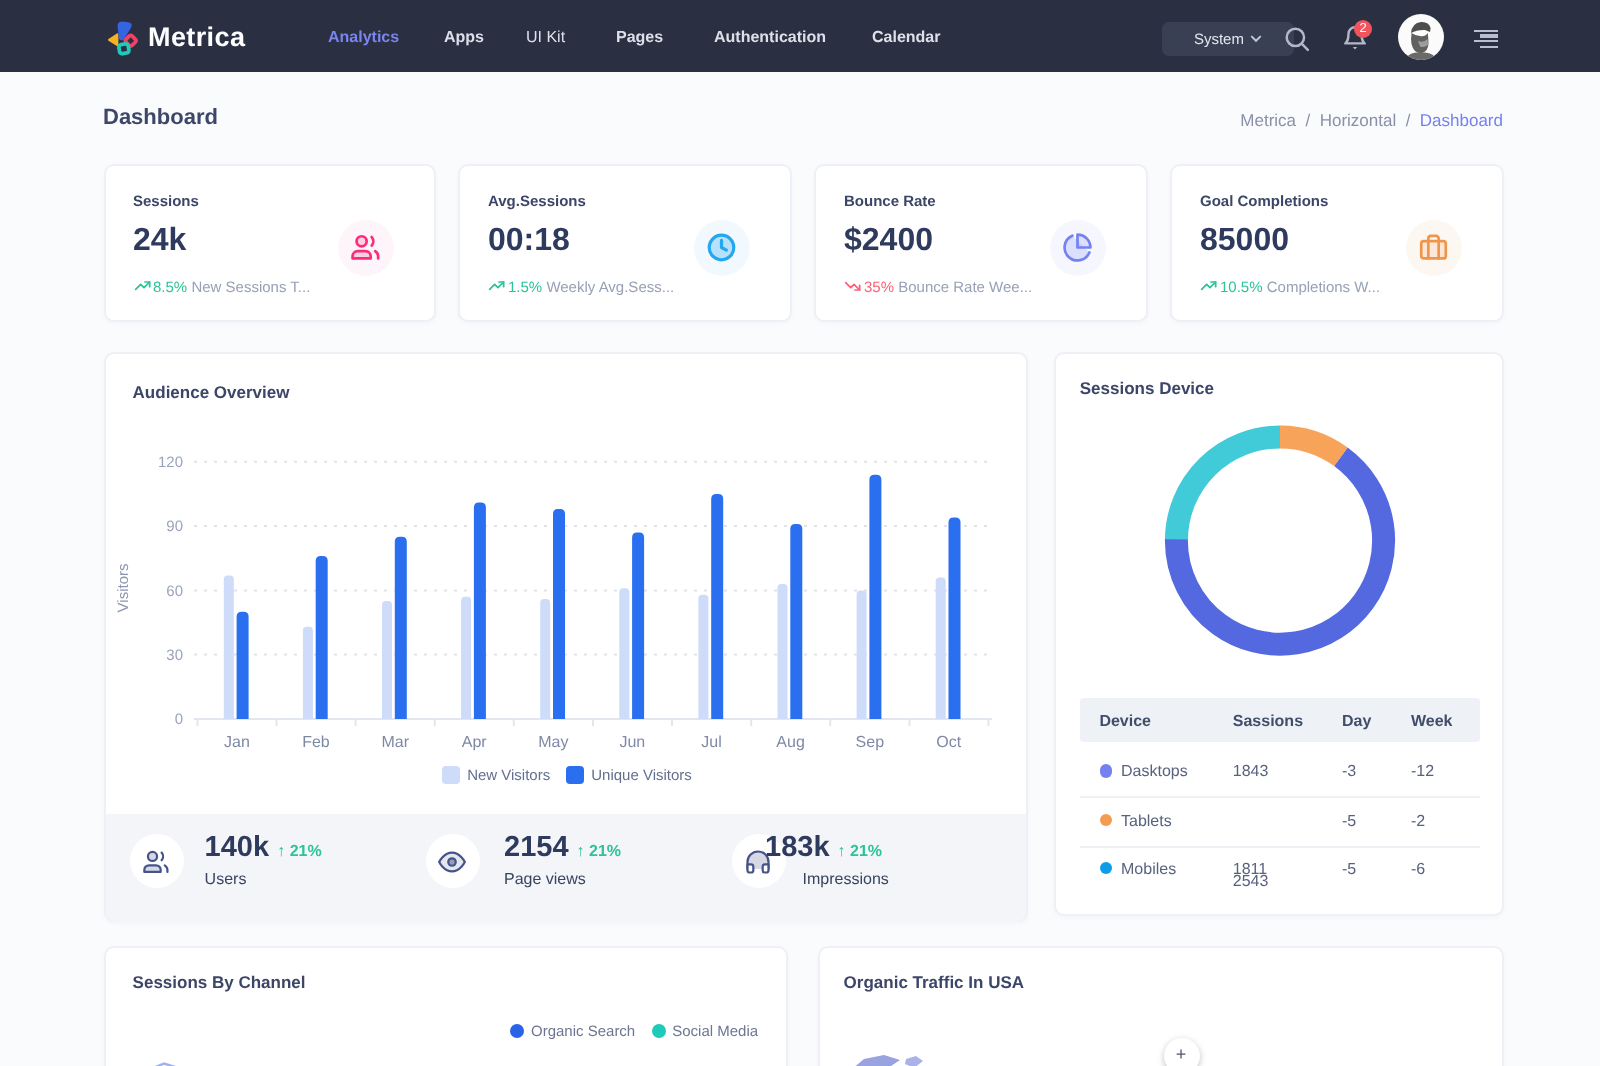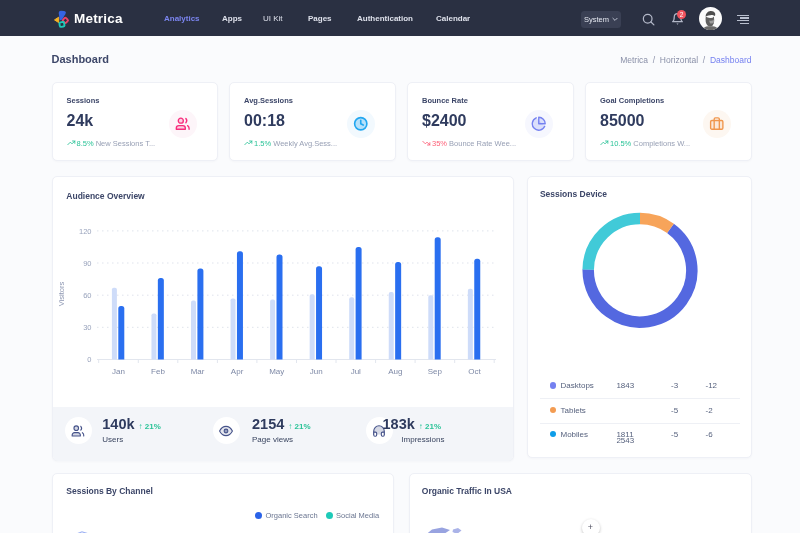--- a/index.html
+++ b/index.html
@@ -16,21 +16,21 @@
       <rect x="5.6" y="12.1" width="4.7" height="4.6" rx="1.3" fill="none" stroke="#1ecab8" stroke-width="1.9" transform="rotate(-10 7.95 14.4)"></rect>
     </g>
   </svg>
   <div class="abs" style="left:74px;top:11px;font-size:13.5px;font-weight:bold;color:#fefefe;letter-spacing:.2px">Metrica</div>
   <div class="abs" style="left:164px;top:13.5px;font-size:8px;font-weight:bold;color:#7b85f0;">Analytics</div>
   <div class="abs" style="left:222px;top:13.5px;font-size:8px;font-weight:bold;color:#dde0ea;">Apps</div>
   <div class="abs" style="left:263px;top:13.5px;font-size:8px;font-weight:normal;color:#dde0ea;">UI Kit</div>
   <div class="abs" style="left:308px;top:13.5px;font-size:8px;font-weight:bold;color:#dde0ea;">Pages</div>
   <div class="abs" style="left:357px;top:13.5px;font-size:8px;font-weight:bold;color:#dde0ea;">Authentication</div>
   <div class="abs" style="left:436px;top:13.5px;font-size:8px;font-weight:bold;color:#dde0ea;">Calendar</div>
-  <div class="abs" style="left:581px;top:10.5px;width:40px;height:17.5px;background:#3a4054;border-radius:3.5px;color:#e4e7f0;font-size:7.5px;line-height:17.5px;text-align:center;">System <svg width="6" height="5" viewBox="0 0 10 7" style="margin-left:1px">
+  <div class="abs" style="left:581px;top:10.5px;width:66px;height:17.5px;background:#3a4054;border-radius:3.5px;color:#e4e7f0;font-size:7.5px;line-height:17.5px;text-align:center;">System <svg width="6" height="5" viewBox="0 0 10 7" style="margin-left:1px">
         <path d="M1.5 1.5 L5 5 L8.5 1.5" fill="none" stroke="#c3c8d6" stroke-width="1.6" stroke-linecap="round"></path>
       </svg></div>
   <svg class="abs" style="left:641.5px;top:12.5px" width="13" height="13" viewBox="0 0 24 24" fill="none" stroke="#b3b8c8" stroke-width="2.3" stroke-linecap="round">
       <circle cx="10.5" cy="10.5" r="8"></circle>
       <line x1="16.5" y1="16.5" x2="22" y2="22"></line>
     </svg>
   <svg class="abs" style="left:670.5px;top:12px" width="13" height="14" viewBox="0 0 24 24" fill="none" stroke="#b3b8c8" stroke-width="2.2" stroke-linecap="round" stroke-linejoin="round">
       <path d="M18 8a6 6 0 0 0-12 0c0 7-3 9-3 9h18s-3-2-3-9"></path>
       <path d="M10 20.2 L14 20.2 L12 22.6 Z" fill="#b3b8c8" stroke="none"></path>
     </svg>
@@ -184,20 +184,24 @@
         <text x="184.1" y="196.5" text-anchor="middle" font-size="8" fill="#7e89a6">Apr</text>
         <text x="223.7" y="196.5" text-anchor="middle" font-size="8" fill="#7e89a6">May</text>
         <text x="263.2" y="196.5" text-anchor="middle" font-size="8" fill="#7e89a6">Jun</text>
         <text x="302.8" y="196.5" text-anchor="middle" font-size="8" fill="#7e89a6">Jul</text>
         <text x="342.3" y="196.5" text-anchor="middle" font-size="8" fill="#7e89a6">Aug</text>
         <text x="381.9" y="196.5" text-anchor="middle" font-size="8" fill="#7e89a6">Sep</text>
         <text x="421.4" y="196.5" text-anchor="middle" font-size="8" fill="#7e89a6">Oct</text>
         <text x="11" y="117" text-anchor="middle" font-size="7.5" fill="#8d97b2" transform="rotate(-90 11 117)">Visitors</text>
       </svg>
   </div>
+  <div class="abs" style="left:0;top:206px;width:462px;display:flex;justify-content:center;gap:8px;">
+    <div style="display:flex;align-items:center;gap:4px;font-size:7.5px;color:#62708f;"><span style="width:8.5px;height:8.5px;border-radius:2px;background:#cedcf9;display:inline-block"></span>New Visitors</div>
+    <div style="display:flex;align-items:center;gap:4px;font-size:7.5px;color:#62708f;"><span style="width:8.5px;height:8.5px;border-radius:2px;background:#2a6ff0;display:inline-block"></span>Unique Visitors</div>
+  </div>
   <div class="abs" style="left:0;top:230px;width:460px;height:53.5px;background:#f3f5f9;border-radius:0 0 5px 5px;">
     <div class="abs" style="left:12.2px;top:10px;width:27px;height:27px;border-radius:50%;background:#fff;display:flex;align-items:center;justify-content:center;">
         <svg width="14" height="14" viewBox="0 0 24 24">
           <g fill="none" stroke="#46538a" stroke-width="1.9" stroke-linecap="round" stroke-linejoin="round">
             <path d="M16 20.5v-1.7a4 4 0 0 0-4-4H6a4 4 0 0 0-4 4v1.7z" fill="#46538a" fill-opacity=".22"></path>
             <circle cx="9" cy="7.2" r="3.9" fill="#46538a" fill-opacity=".22"></circle>
             <path d="M16.8 3.9a5 5 0 0 1 0 6.6"></path>
             <path d="M19.5 14.9c1.5 1 2.3 2.4 2.3 4v1.6"></path>
           </g>
         </svg>
@@ -227,20 +231,26 @@
   </div>
 </div>
 
 <div class="card" style="left:526.5px;top:176px;width:225.5px;height:281.5px;">
   <div class="abs ctitle" style="left:12.4px;top:12px;">Sessions Device</div>
   <svg width="226" height="137" viewBox="0 0 226 137" style="position:absolute;left:0;top:25px">
       <circle cx="112" cy="68.3" r="51.8" fill="none" stroke="#5468e0" stroke-width="11.5" stroke-dasharray="212.19 113.28" transform="rotate(-54.0 112 68.3)"></circle>
       <circle cx="112" cy="68.3" r="51.8" fill="none" stroke="#41cad8" stroke-width="11.5" stroke-dasharray="80.73 244.73" transform="rotate(180.7 112 68.3)"></circle>
       <circle cx="112" cy="68.3" r="51.8" fill="none" stroke="#f7a45a" stroke-width="11.5" stroke-dasharray="32.55 292.92" transform="rotate(-90.0 112 68.3)"></circle>
     </svg>
+  <div class="abs" style="left:12.4px;top:172px;width:200.6px;height:22.2px;background:#eef2f6;border-radius:2px;">
+    <span class="abs" style="left:9.8px;top:7px;font-size:8px;font-weight:bold;color:#414d6b">Device</span>
+    <span class="abs" style="left:76.5px;top:7px;font-size:8px;font-weight:bold;color:#414d6b">Sassions</span>
+    <span class="abs" style="left:131.1px;top:7px;font-size:8px;font-weight:bold;color:#414d6b">Day</span>
+    <span class="abs" style="left:165.6px;top:7px;font-size:8px;font-weight:bold;color:#414d6b">Week</span>
+  </div>
 
 <span class="abs" style="left:22.2px;top:205.1px;width:6.6px;height:6.6px;border-radius:50%;background:#7581f0;"></span>
 <span class="abs" style="left:33px;top:204.3px;font-size:8px;color:#57627e;">Dasktops</span>
 <span class="abs" style="left:88.9px;top:204.3px;font-size:8px;color:#57627e;">1843</span>
 <span class="abs" style="left:143.5px;top:204.3px;font-size:8px;color:#57627e;">-3</span>
 <span class="abs" style="left:178px;top:204.3px;font-size:8px;color:#57627e;">-12</span>
 <div class="abs" style="left:12.4px;top:221.1px;width:200.6px;height:1px;background:#eef0f5;"></div>
 <span class="abs" style="left:22.2px;top:229.5px;width:6.6px;height:6.6px;border-radius:50%;background:#f39c52;"></span>
 <span class="abs" style="left:33px;top:228.7px;font-size:8px;color:#57627e;">Tablets</span>
 <span class="abs" style="left:88.9px;top:228.7px;font-size:8px;color:#57627e;margin-top:30px;">2543</span>

